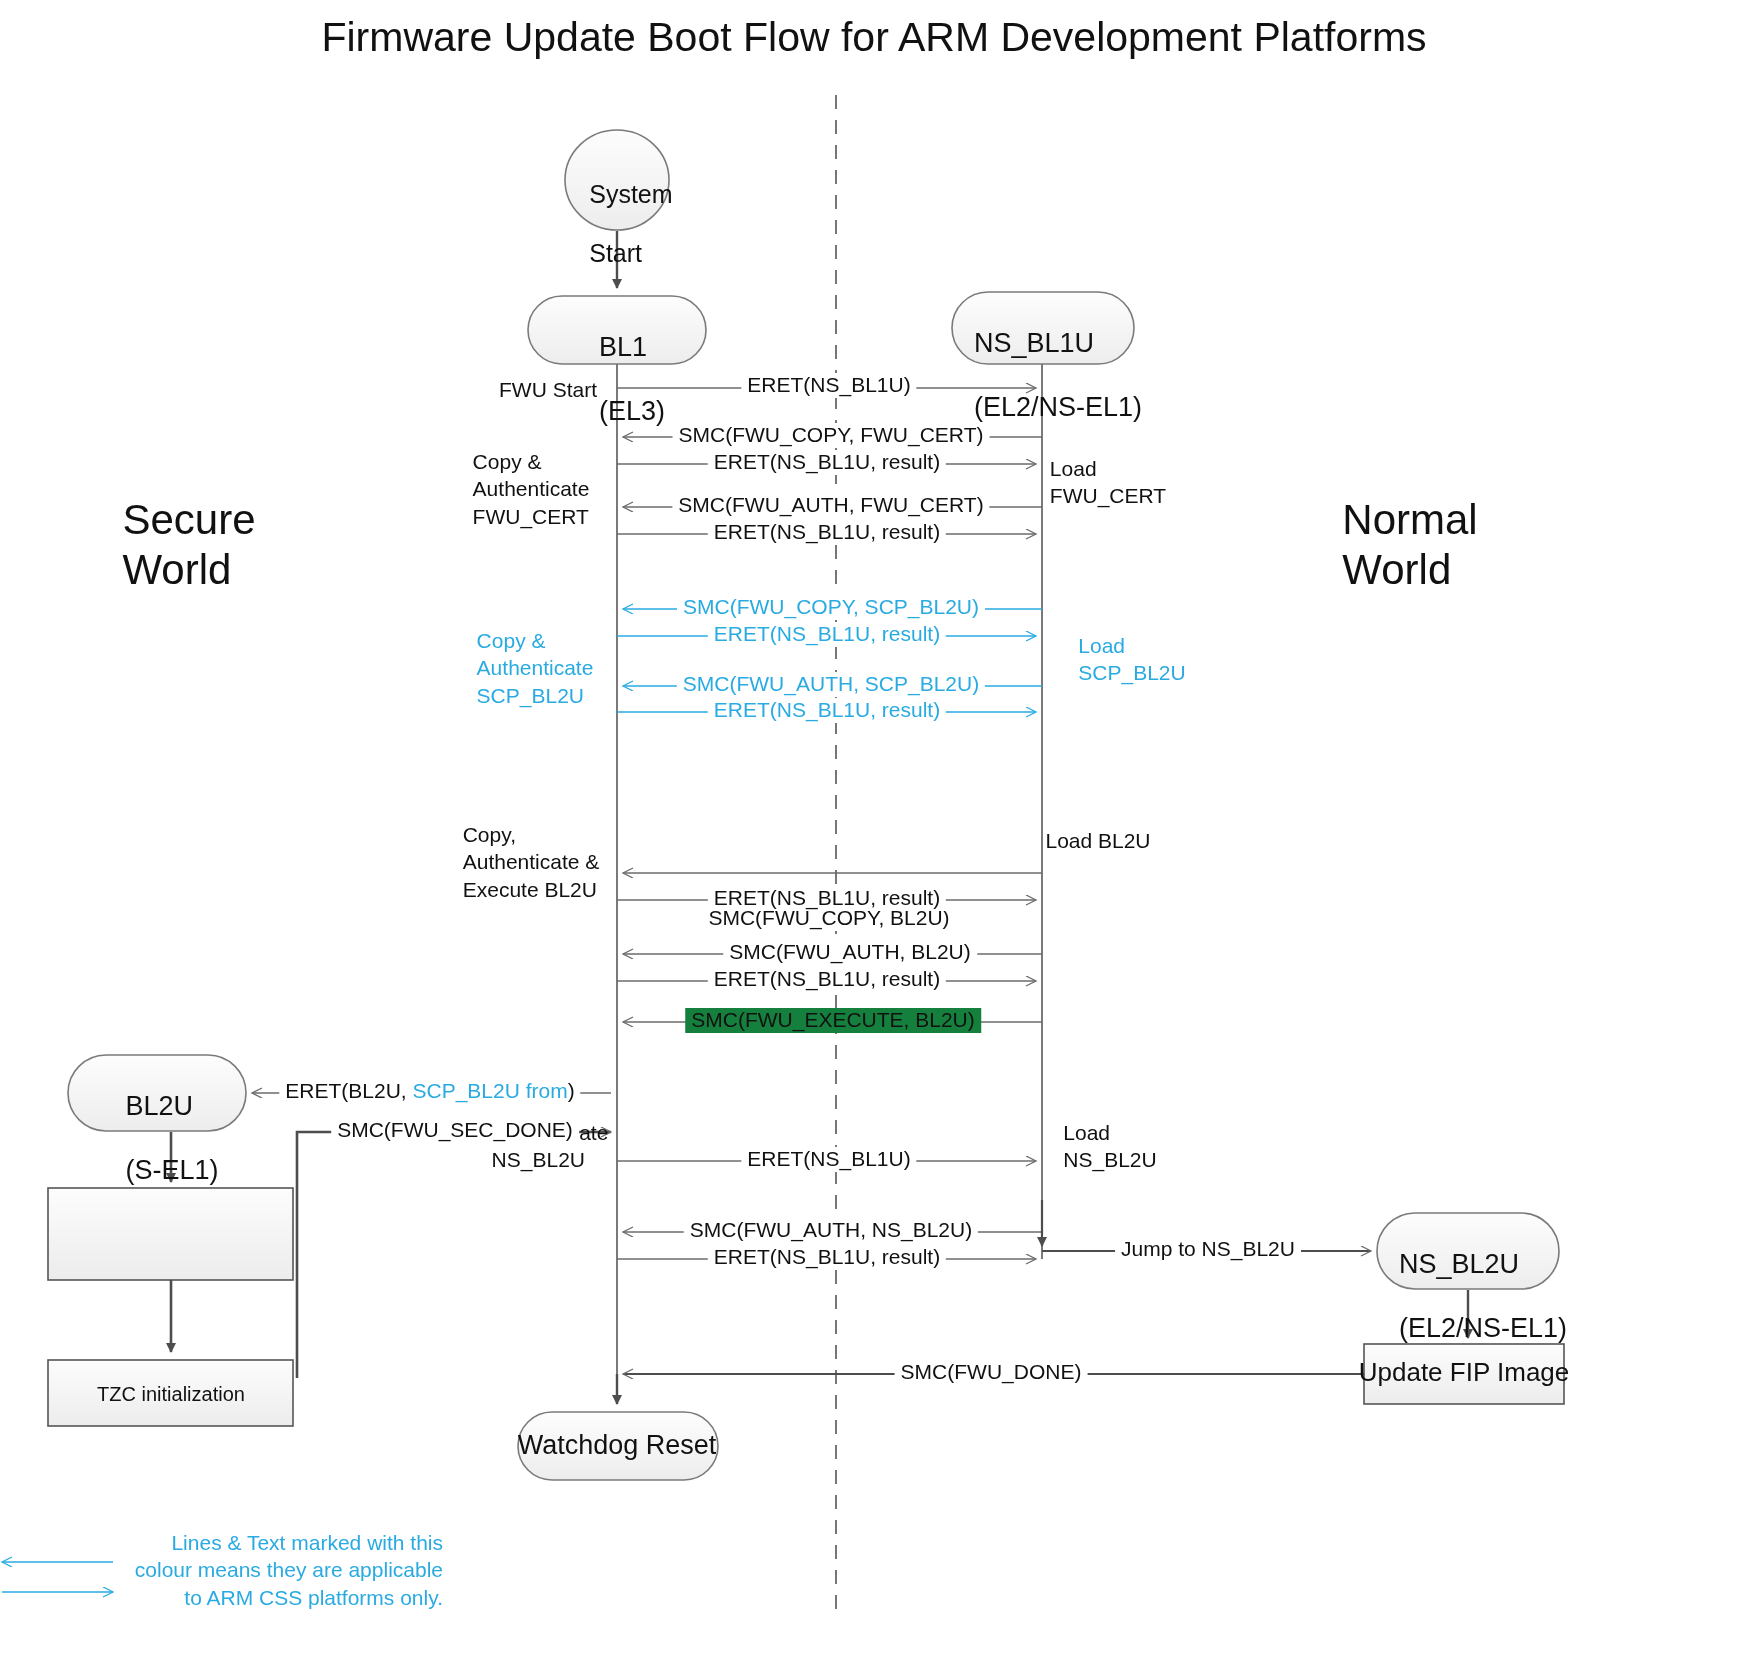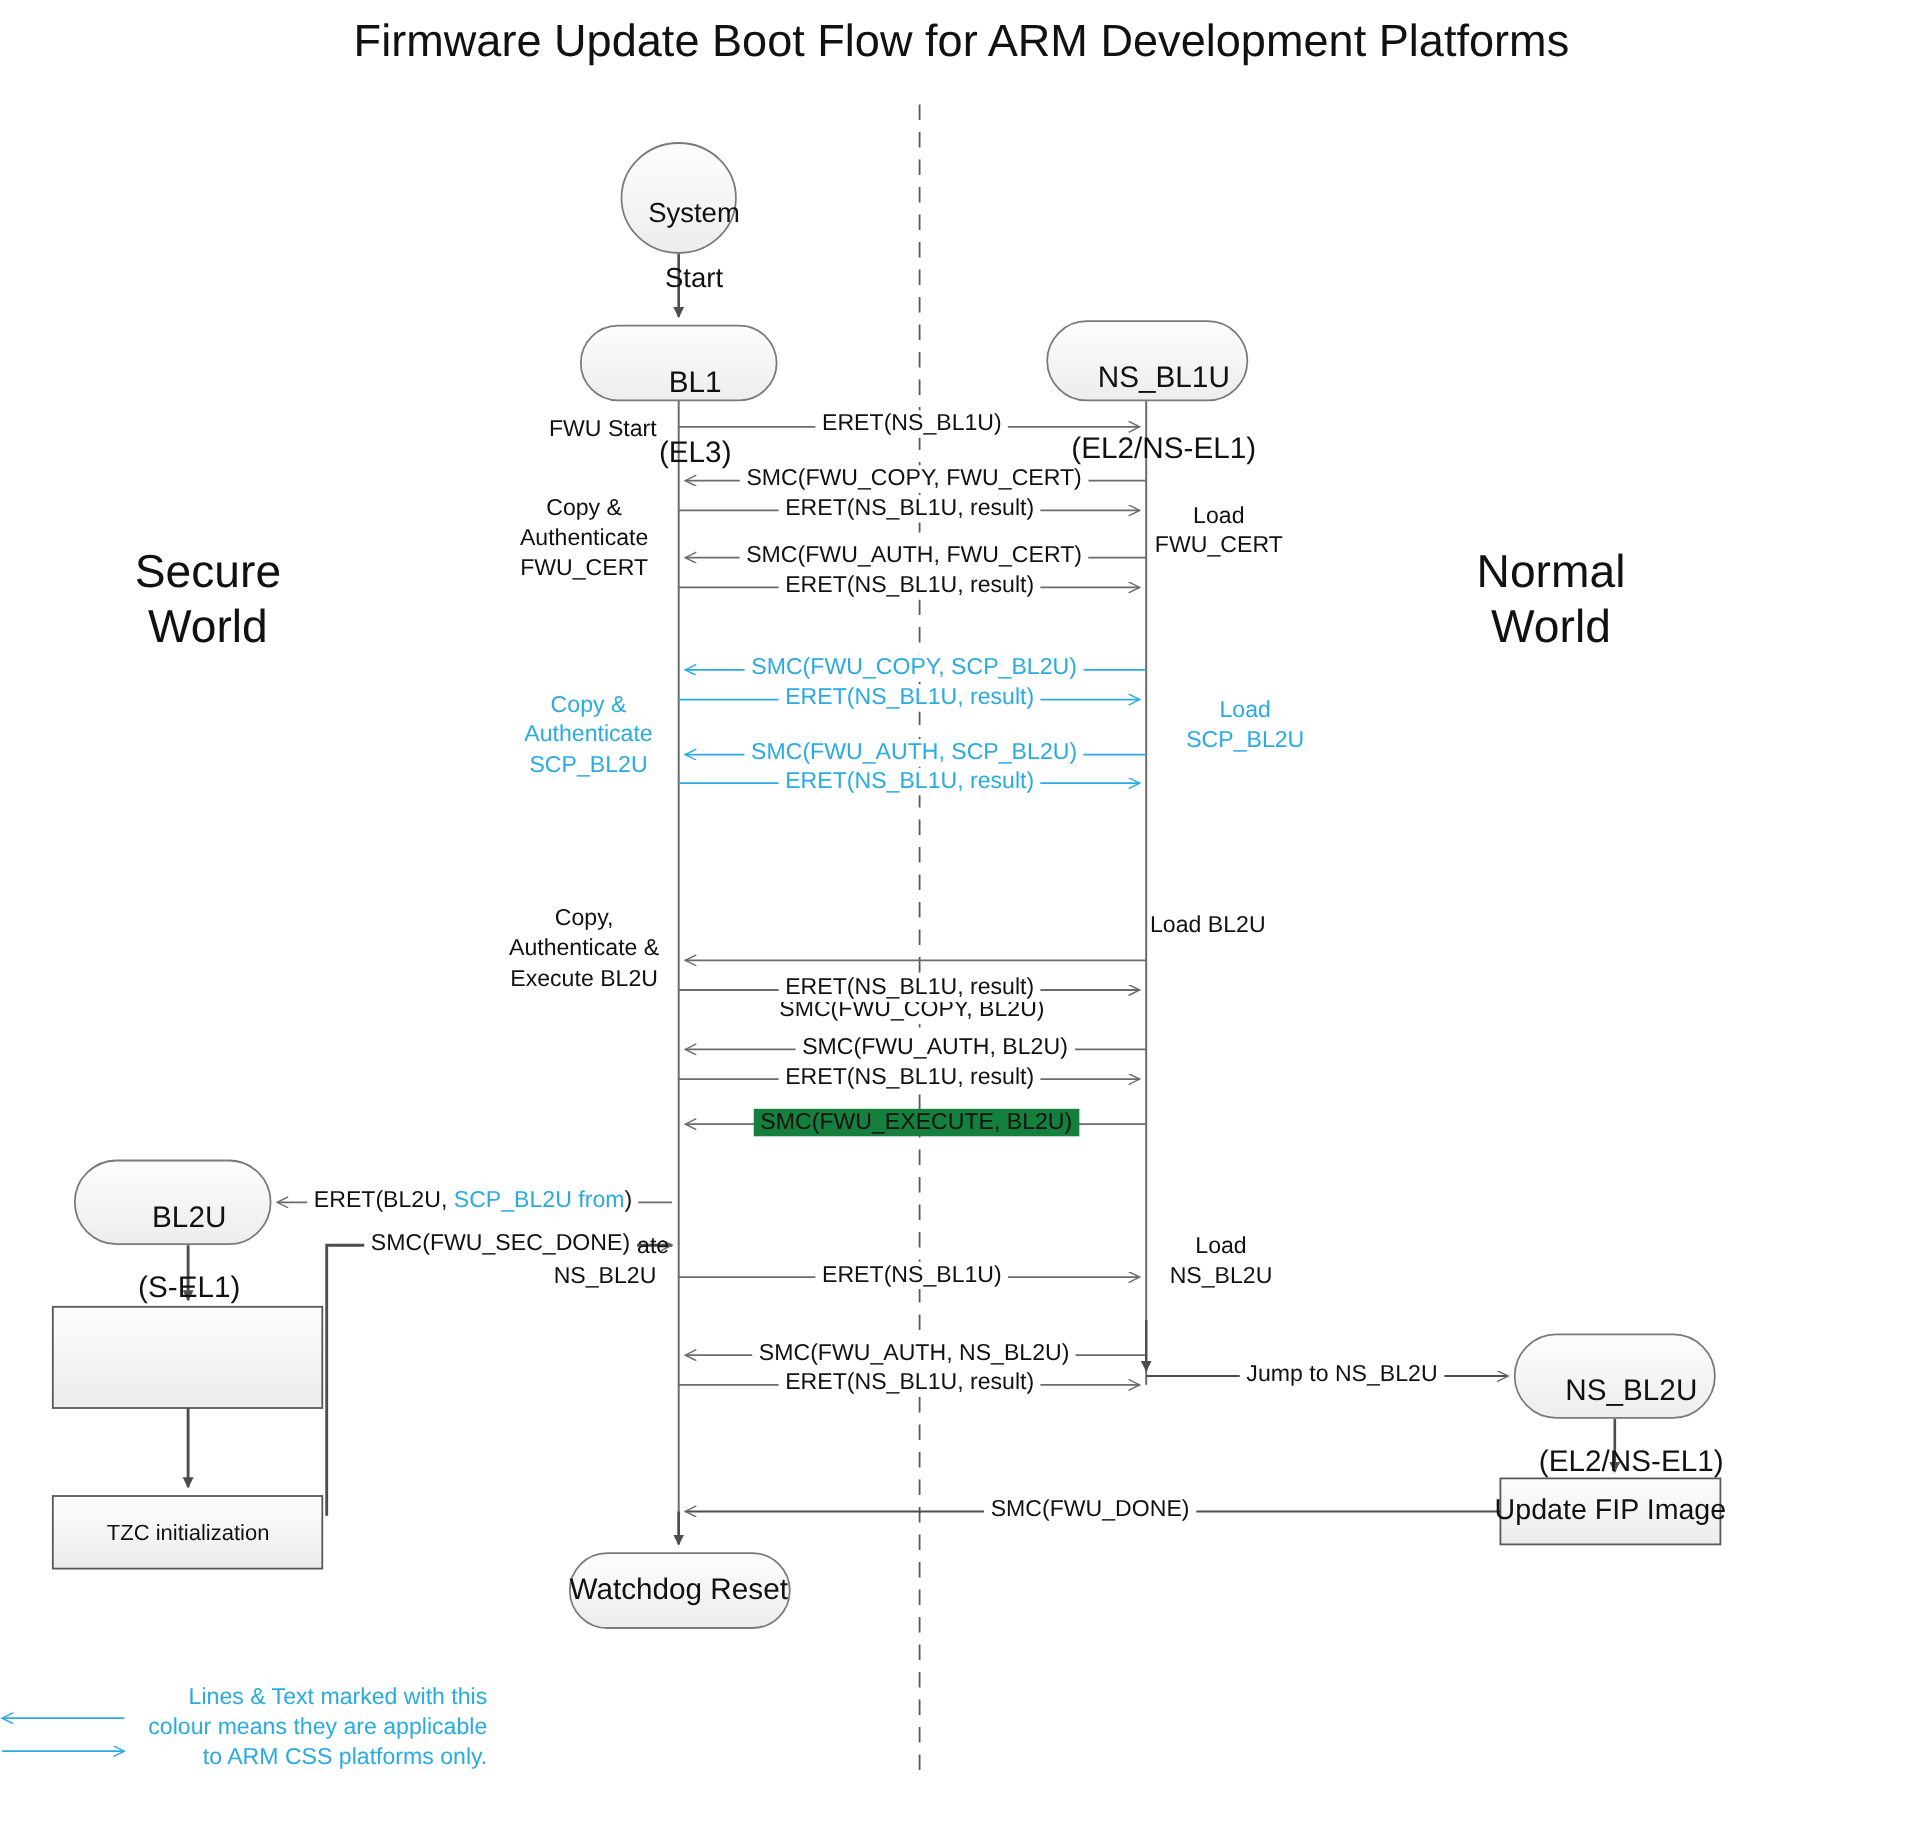--- a/index.html
+++ b/index.html
@@ -1,21 +1,21 @@
 <!DOCTYPE html>
 <html><head>
 <meta charset="utf-8">
 <style>
   html,body{margin:0;padding:0;background:#ffffff;}
   body{width:1749px;height:1676px;position:relative;
        font-family:"Liberation Sans","DejaVu Sans",sans-serif;color:#111;overflow:hidden;}
   #stage{position:absolute;left:0;top:0;width:1749px;height:1676px;}
   svg#canvas{position:absolute;left:0;top:0;width:1749px;height:1676px;}
   .lbl{position:absolute;white-space:pre;line-height:1.18;}
-  .ctr{text-align:center;transform:translateX(-50%);}
+  .ctr{text-align:left;transform:translateX(-50%);}
   .rgt{text-align:right;transform:translateX(-100%);}
   .cyan{color:#29abe2;}
   .title{font-size:41px;letter-spacing:0px;}
   .node-txt{font-size:27px;}
   .world{font-size:42px;}
   .msg{font-size:21px;}
   .side{font-size:21px;}
   .boxtxt{font-size:20px;}
   .legend{font-size:21px;}
 </style>
@@ -188,20 +188,20 @@
   <div class="lbl msg ctr" style="left:833px;top:1008px;background:#15803d;padding:0 6px;">SMC(FWU_EXECUTE, BL2U)</div>
 
   <div class="lbl msg ctr" style="left:829px;top:1147px;background:#fff;padding:0 6px;">ERET(NS_BL1U)</div>
   <div class="lbl msg ctr" style="left:831px;top:1218px;background:#fff;padding:0 6px;">SMC(FWU_AUTH, NS_BL2U)</div>
   <div class="lbl msg ctr" style="left:827px;top:1245px;background:#fff;padding:0 6px;">ERET(NS_BL1U, result)</div>
 
   <div class="lbl msg ctr" style="left:430px;top:1079px;background:#fff;padding:0 6px;"><span>ERET(BL2U, </span><span class="cyan">SCP_BL2U from</span><span>)</span></div>
 
   <div class="lbl msg ctr" style="left:455px;top:1118px;background:#fff;padding:0 6px;">SMC(FWU_SEC_DONE)</div>
 
-  <div class="lbl msg ctr" style="left:1208px;top:1237px;background:#fff;padding:0 6px;margin-left:12px;">Jump to NS_BL2U</div>
+  <div class="lbl msg ctr" style="left:1208px;top:1237px;background:#fff;padding:0 6px;">Jump to NS_BL2U</div>
   <div class="lbl msg ctr" style="left:991px;top:1360px;background:#fff;padding:0 6px;">SMC(FWU_DONE)</div>
 
   <div class="lbl legend rgt cyan" style="left: 443px; top: 1529px; line-height: 1.3; white-space: pre-line;">Lines &amp; Text marked with this
 colour means they are applicable
 to ARM CSS platforms only.</div>
 
 </div>
 
 </body></html>

